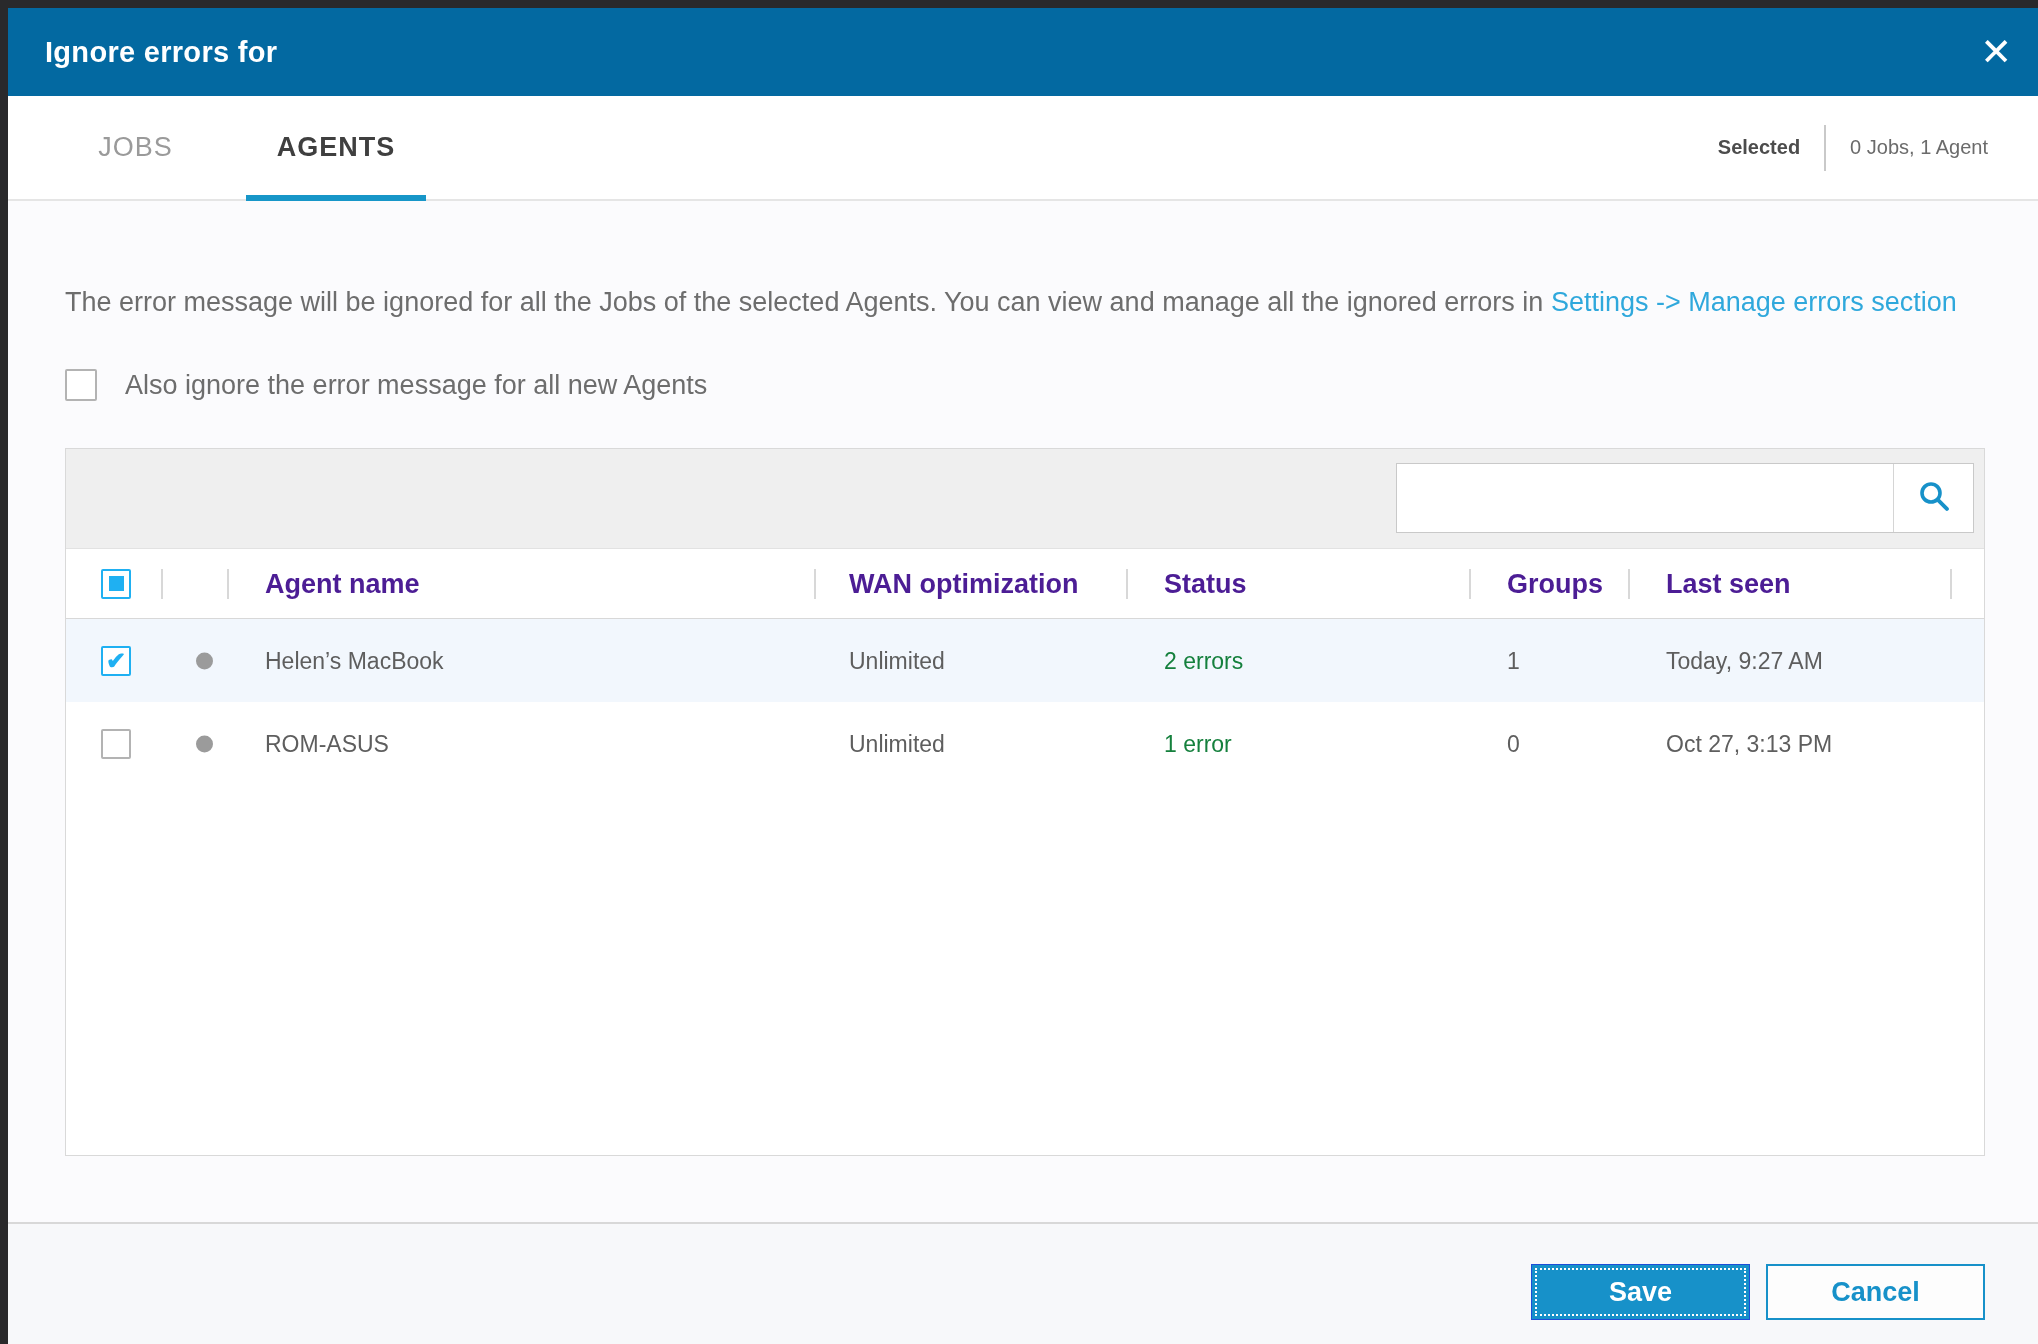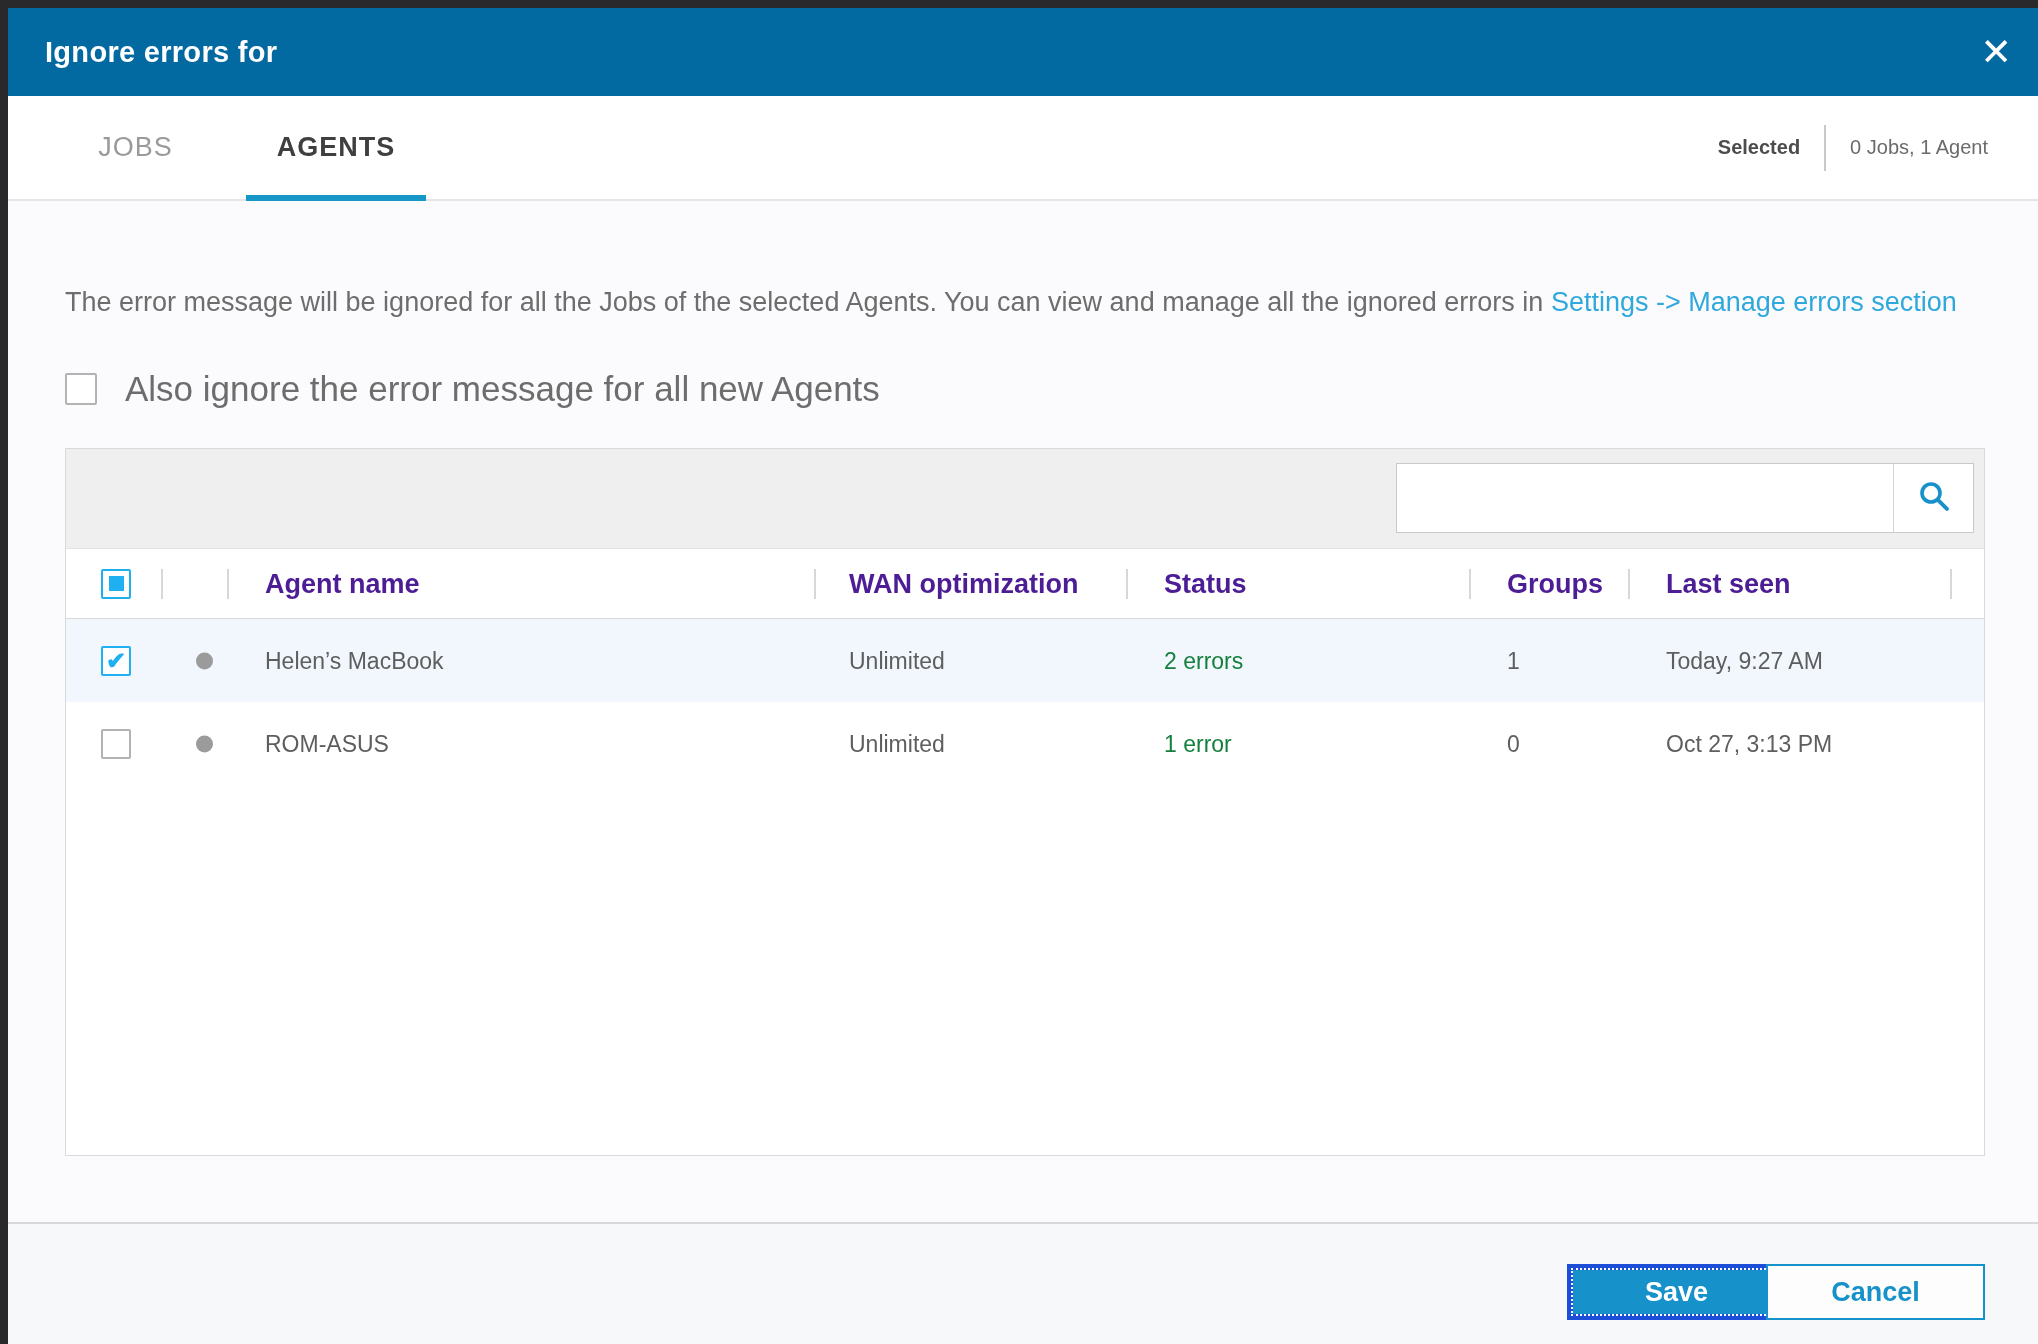--- a/index.html
+++ b/index.html
@@ -65,21 +65,21 @@
   }
   .cb {
     width: 32px; height: 32px; background: #ffffff; border-radius: 2px;
     display: flex; align-items: center; justify-content: center; cursor: pointer;
     flex: 0 0 auto;
   }
   .cb-plain { border: 2px solid #b3b3b3; }
   .cb-blue { border: 2px solid #1fb0f2; }
   .cb-inner-square { width: 15px; height: 15px; background: #1fb0f2; }
   .cb-check { color: #1fb0f2; font-size: 24px; font-weight: 700; line-height: 1; }
-  .ignore-label { font-size: 35px; color: #6d6d6d; }
+  .ignore-label { font-size: 27px; color: #6d6d6d; }
   
   .table {
     position: absolute; left: 57px; top: 247px;
     width: 1920px; height: 708px;
     background: #ffffff; border: 1px solid #d9d9d9;
     overflow: hidden;
   }
   .toolbar {
     height: 100px; background: #efefef; position: relative;
     border-bottom: 1px solid #e2e2e2;
@@ -133,22 +133,22 @@
     position: relative; flex: 0 0 auto;
   }
   .btn {
     position: absolute; top: 40px; width: 219px; height: 56px;
     display: flex; align-items: center; justify-content: center;
     font-size: 27px; font-weight: 700; cursor: pointer;
     font-family: "Liberation Sans", sans-serif;
   }
   .btn-save {
     left: 1523px; background: #1791c9; color: #ffffff;
-    border: 6px solid #1d4ed8;
-    outline: 2px dotted #ffffff; outline-offset: -6px; margin-left: 36px;
+    border: 1px solid #1d4ed8;
+    outline: 2px dotted #ffffff; outline-offset: -6px;
   }
   .btn-cancel {
     left: 1758px; background: #fdfdfd; color: #1791c9;
     border: 2px solid #1791c9;
   }
 </style>
 </head>
 <body>
 
 <div class="modal">

